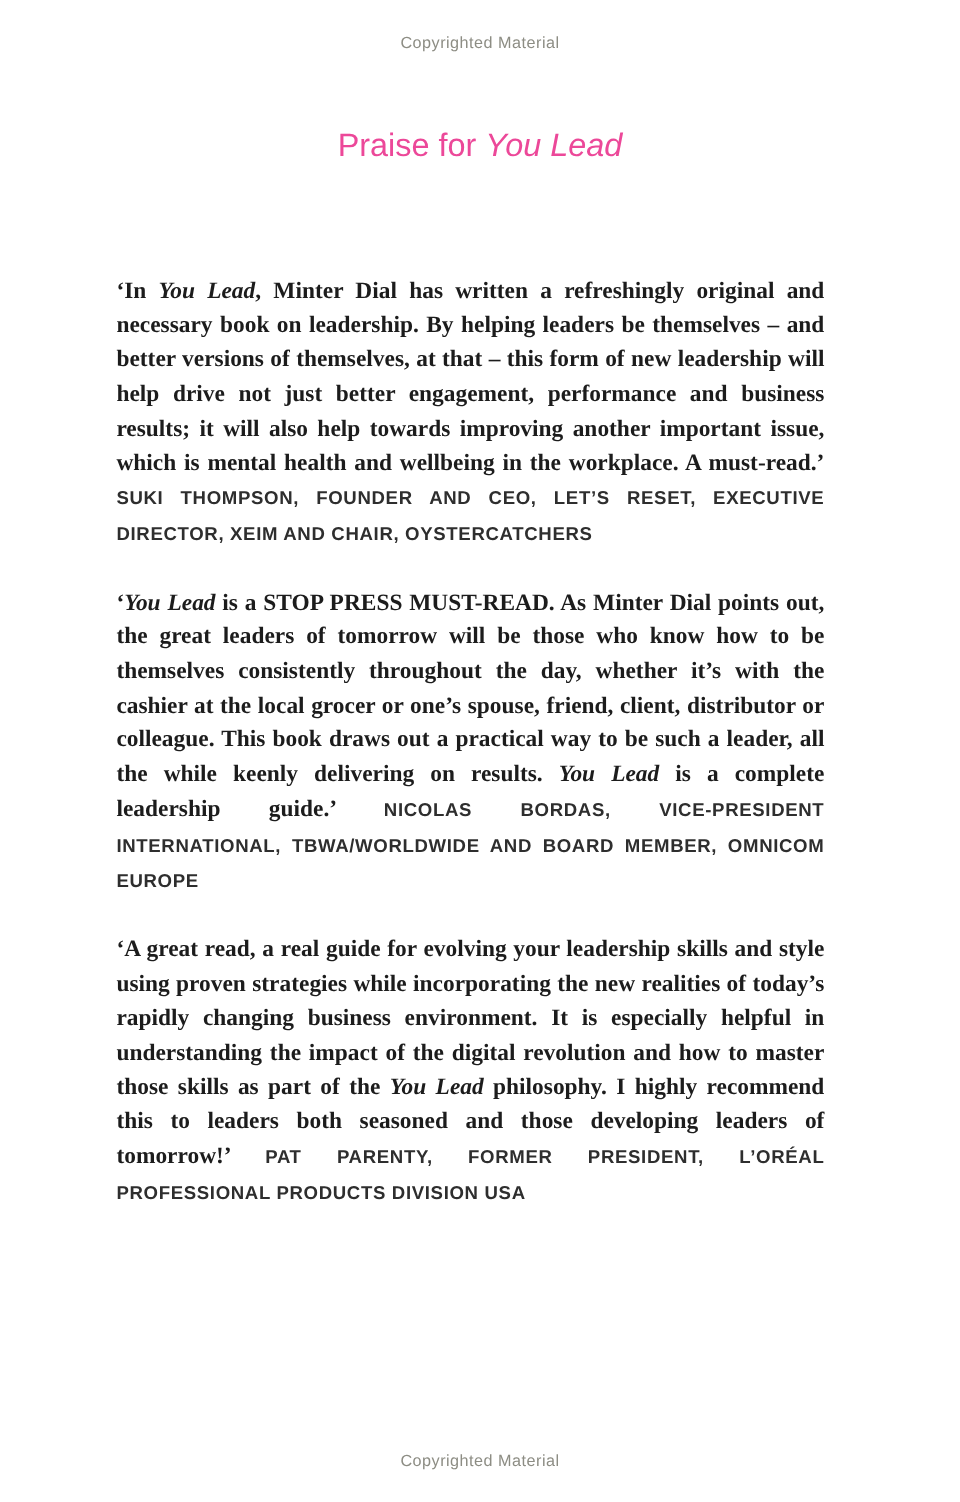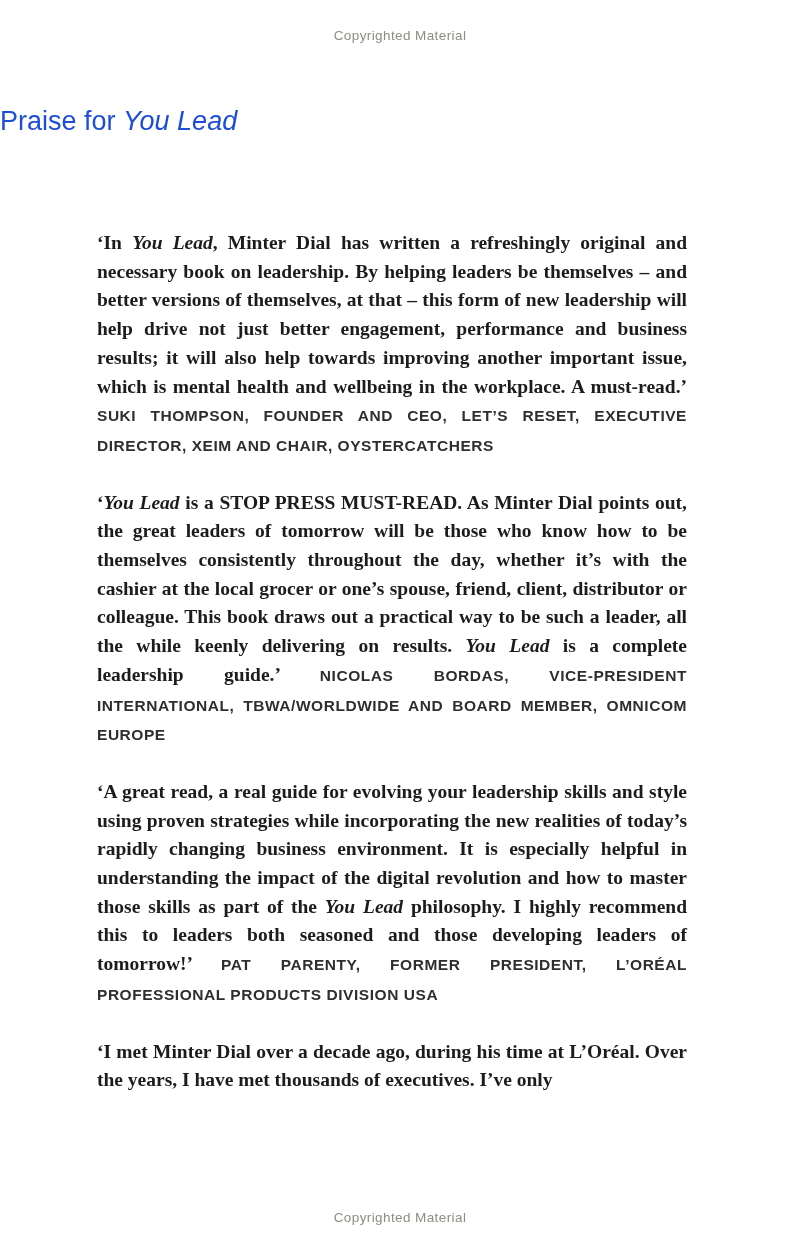--- a/index.html
+++ b/index.html
@@ -31,24 +31,25 @@
     color: #8d8d84;
   }
   .copyright.top { top: 28px; }
   .copyright.bottom { top: 1210px; }
   .title {
     position: absolute;
     top: 106px;
     left: 0;
     width: 100%;
     margin: 0;
+    text-align: center;
     font-family: "Liberation Sans", sans-serif;
     font-weight: 400;
     font-size: 27px;
-    color: #1d4ed8;
+    color: #ec4899;
   }
   .title .book { font-style: italic; }
   .content {
     position: absolute;
     top: 229px;
     left: 97px;
     width: 590px;
     font-weight: bold;
   }
   .para {
@@ -73,17 +74,16 @@
 
 <div class="page">
   <div class="copyright top">Copyrighted Material</div>
 
   <h1 class="title"><span>Praise for </span><span class="book">You Lead</span></h1>
 
   <div class="content">
       <p class="para"><span class="seg-serif">‘In </span><span class="seg-italic">You Lead</span><span class="seg-serif">, Minter Dial has written a refreshingly original and necessary book on leadership. By helping leaders be themselves – and better versions of themselves, at that – this form of new leadership will help drive not just better engagement, performance and business results; it will also help towards improving another important issue, which is mental health and wellbeing in the workplace. A must-read.’ </span><span class="seg-attrib">SUKI THOMPSON, FOUNDER AND CEO, LET’S RESET, EXECUTIVE DIRECTOR, XEIM AND CHAIR, OYSTERCATCHERS</span></p>
       <p class="para"><span class="seg-serif">‘</span><span class="seg-italic">You Lead</span><span class="seg-serif"> is a STOP PRESS MUST-READ. As Minter Dial points out, the great leaders of tomorrow will be those who know how to be themselves consistently throughout the day, whether it’s with the cashier at the local grocer or one’s spouse, friend, client, distributor or colleague. This book draws out a practical way to be such a leader, all the while keenly delivering on results. </span><span class="seg-italic">You Lead</span><span class="seg-serif"> is a complete leadership guide.’ </span><span class="seg-attrib">NICOLAS BORDAS, VICE-PRESIDENT INTERNATIONAL, TBWA/WORLDWIDE AND BOARD MEMBER, OMNICOM EUROPE</span></p>
       <p class="para"><span class="seg-serif">‘A great read, a real guide for evolving your leadership skills and style using proven strategies while incorporating the new realities of today’s rapidly changing business environment. It is especially helpful in understanding the impact of the digital revolution and how to master those skills as part of the </span><span class="seg-italic">You Lead</span><span class="seg-serif"> philosophy. I highly recommend this to leaders both seasoned and those developing leaders of tomorrow!’ </span><span class="seg-attrib">PAT PARENTY, FORMER PRESIDENT, L’ORÉAL PROFESSIONAL PRODUCTS DIVISION USA</span></p>
-      <p class="para"><span class="seg-serif">‘I met Minter Dial over a decade ago, during his time at L’Oréal. Over the years, I have met thousands of executives. I’ve only</span></p>
     </div>
 
   <div class="copyright bottom">Copyrighted Material</div>
 </div>
 
 </body></html>

